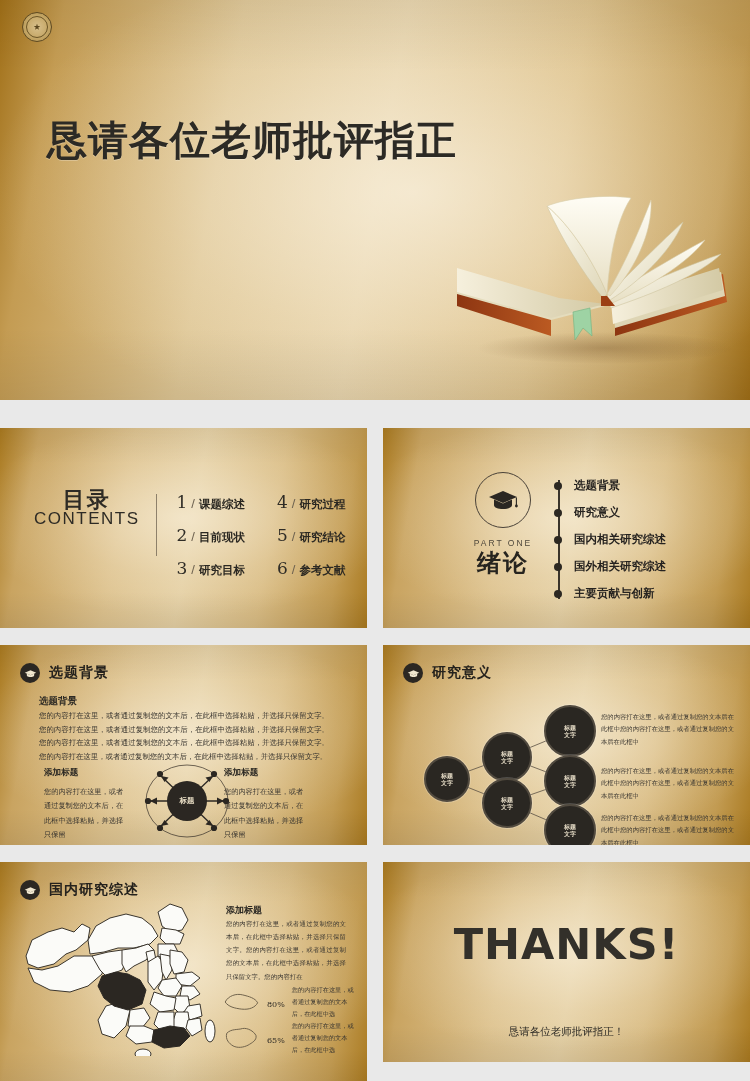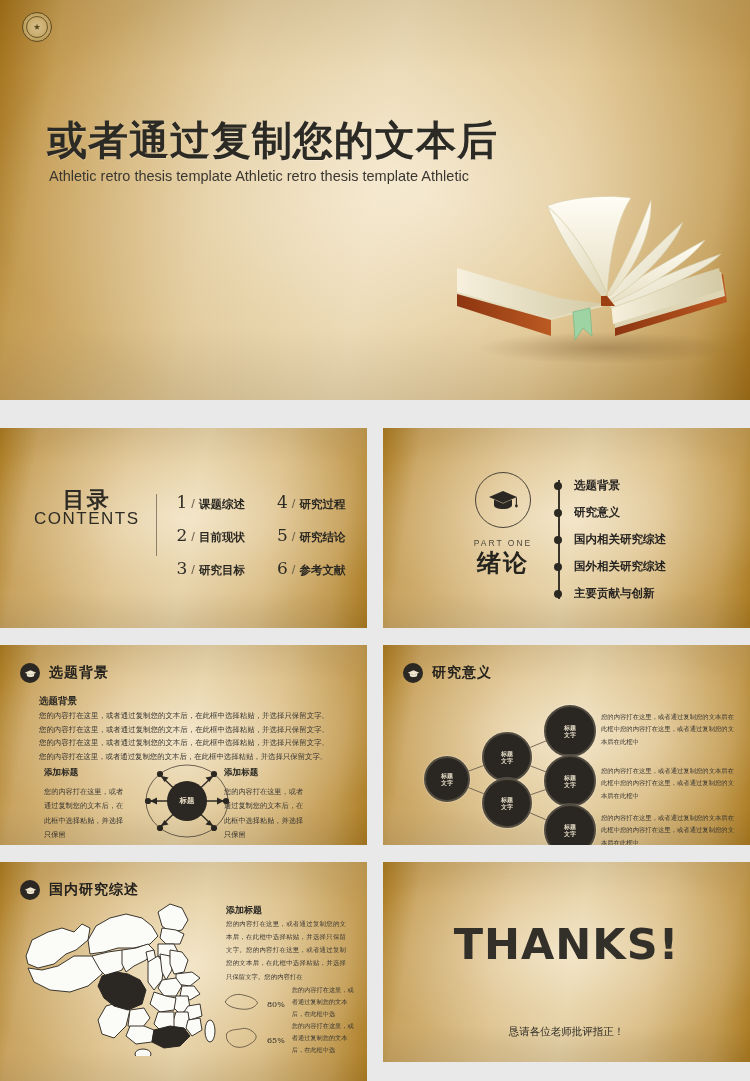--- a/index.html
+++ b/index.html
@@ -145,22 +145,21 @@
 <div class="page">
 
   <div class="slide hero" id="slide-title">
     <div class="hero-head">
       <div class="uni-logo">
         <div class="ring"></div>
           <div class="star"></div>
       </div>
     </div>
 
-    <div class="hero-title">或者通过复制您的文本后</div>
-    <div class="hero-sub">Athletic retro thesis template Athletic retro thesis template Athletic</div>
+    <div class="hero-title">恳请各位老师批评指正</div>
 
     <svg class="book" viewBox="0 0 290 200">
       <defs>
         <linearGradient id="pgA" x1="0" y1="0" x2="1" y2="1">
           <stop offset="0%" stop-color="#fffdf4"></stop>
             <stop offset="100%" stop-color="#ded6b7"></stop>
         </linearGradient>
         <linearGradient id="pgB" x1="0" y1="0" x2="1" y2="0">
           <stop offset="0%" stop-color="#f6f0dd"></stop>
             <stop offset="100%" stop-color="#d3c9a4"></stop>

